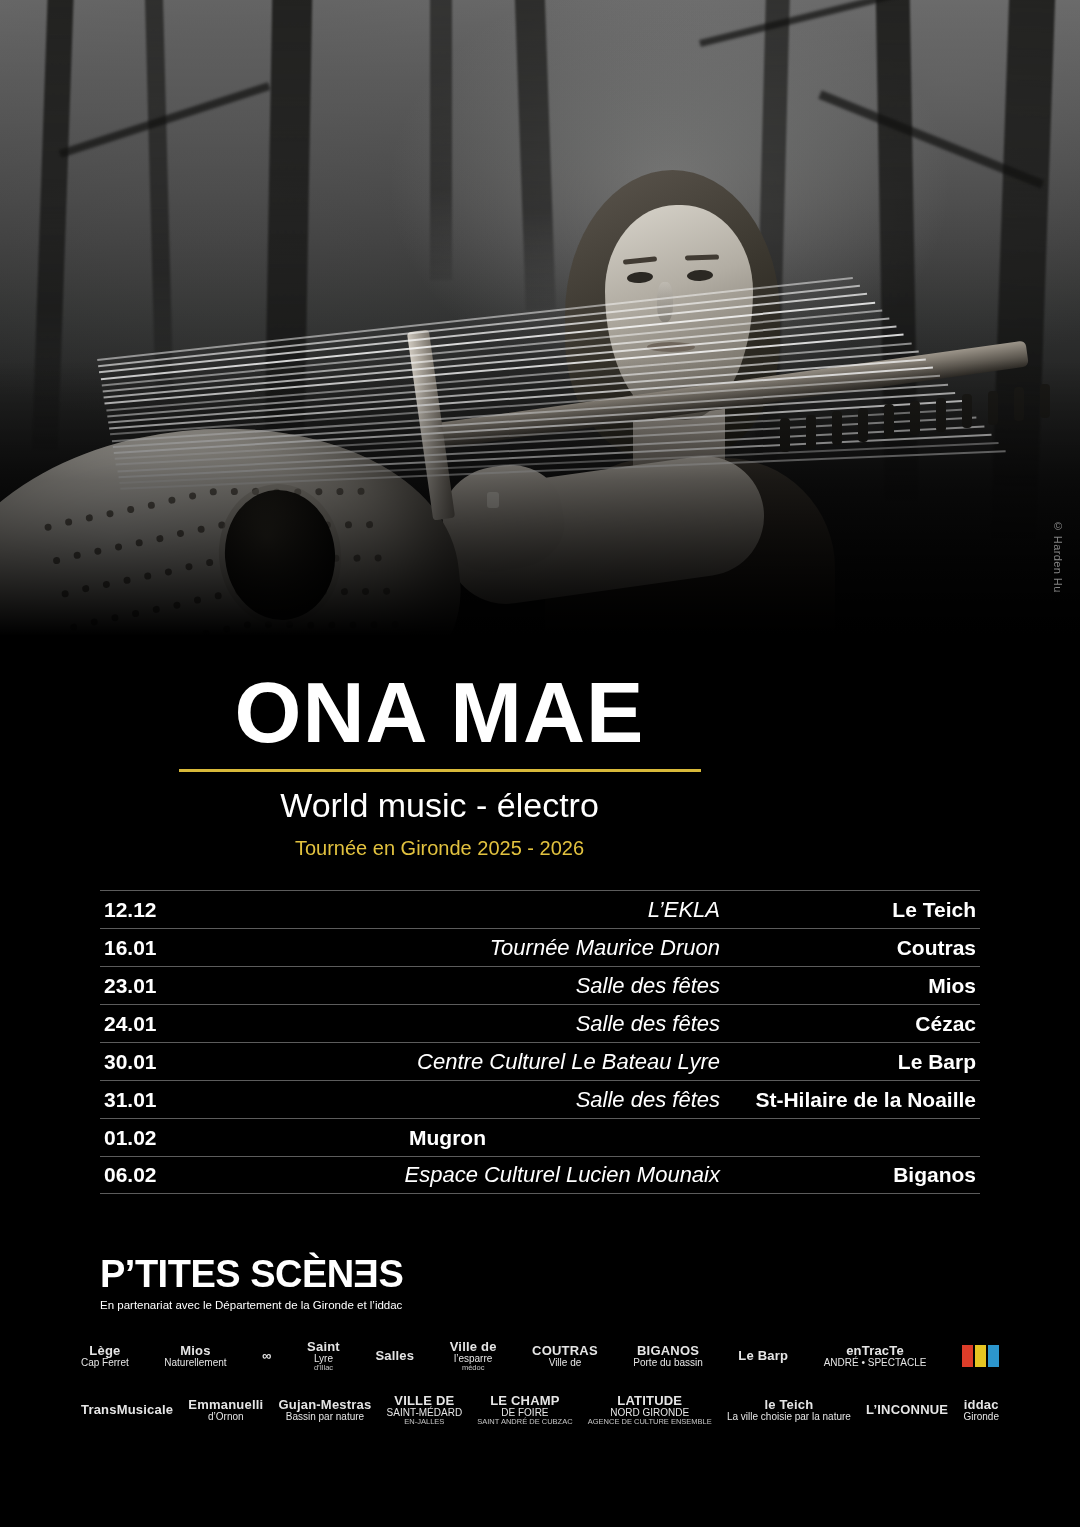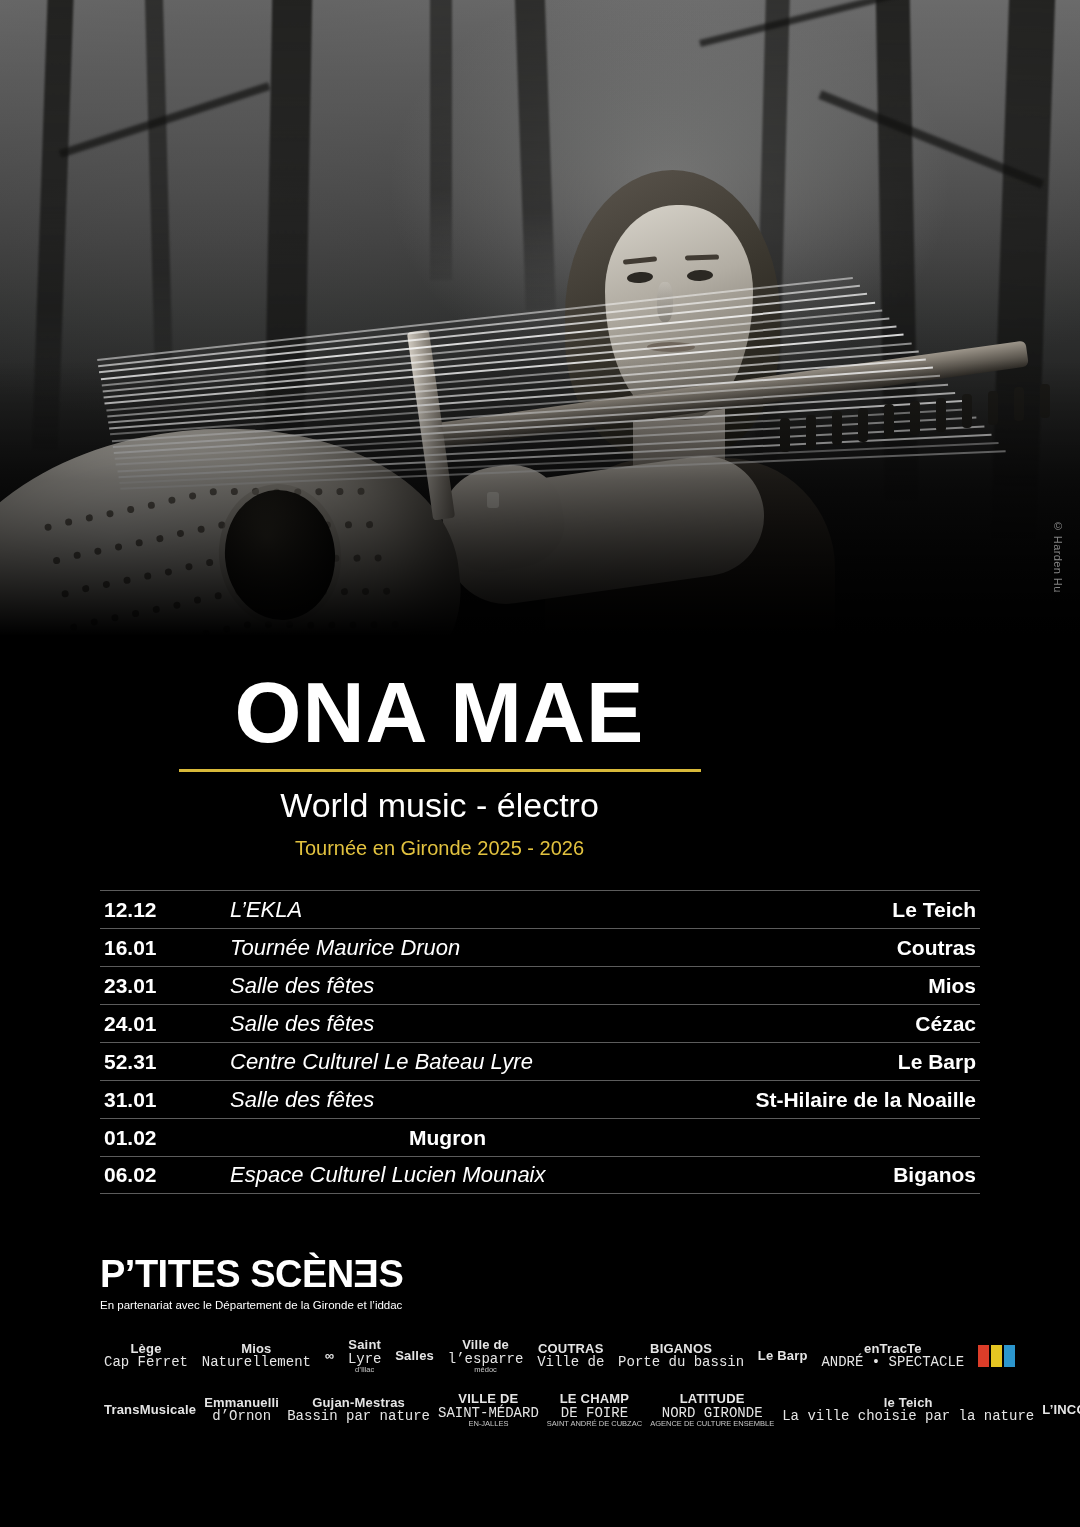--- a/index.html
+++ b/index.html
@@ -231,21 +231,21 @@
     font-weight: bold;
     color: #fff;
     text-align: left;
     padding-left: 4px;
   }
   .c-venue {
     flex: 1;
     font-size: 22px;
     font-style: italic;
     color: #fff;
-    text-align: left;
+    text-align: right;
   }
   .c-city {
     width: 260px;
     font-size: 21px;
     font-weight: bold;
     color: #fff;
     text-align: right;
     padding-right: 4px;
   }
 
@@ -268,41 +268,40 @@
   }
   .brand-title .e-mark { color: #fff; display: inline-block; transform: scaleX(-1); }
   .brand-sub {
     margin-top: 6px;
     font-size: 11.5px;
     color: #fff;
   }
 
   .logos {
     margin-top: 22px;
-    padding: 0 61px;
-    margin-left: 39px;
+    padding: 0 77px;
   }
   .logo-row {
     display: flex;
     align-items: center;
     justify-content: space-between;
     height: 46px;
     margin-bottom: 8px;
   }
   .logo {
     color: #f2f2f2;
     font-size: 11px;
     line-height: 1.05;
     text-align: center;
     white-space: nowrap;
     opacity: 0.95;
     padding: 2px 4px;
   }
   .logo .l1 { font-weight: bold; font-size: 13px; letter-spacing: .2px; }
-  .logo .l2 { font-size: 14px; font-family: Liberation Mono, monospace; }
+  .logo .l2 { font-size: 10px; }
   .logo .l3 { font-size: 7.5px; opacity:.85; }
   .colorblocks { display:flex; gap:2px; }
   .colorblocks span { display:block; width:11px; height:22px; }
 </style>
 </head>
 <body>
 
 <div class="poster">
 
   <div class="photo">
@@ -482,21 +481,21 @@
         <div class="c-date">23.01</div>
         <div class="c-venue">Salle des fêtes</div>
         <div class="c-city">Mios</div>
       </div>
       <div class="row">
         <div class="c-date">24.01</div>
         <div class="c-venue">Salle des fêtes</div>
         <div class="c-city">Cézac</div>
       </div>
       <div class="row">
-        <div class="c-date">52.31</div>
+        <div class="c-date">30.01</div>
         <div class="c-venue">Centre Culturel Le Bateau Lyre</div>
         <div class="c-city">Le Barp</div>
       </div>
       <div class="row">
         <div class="c-date">31.01</div>
         <div class="c-venue">Salle des fêtes</div>
         <div class="c-city">St-Hilaire de la Noaille</div>
       </div>
       <div class="row">
         <div class="c-date">01.02</div>

